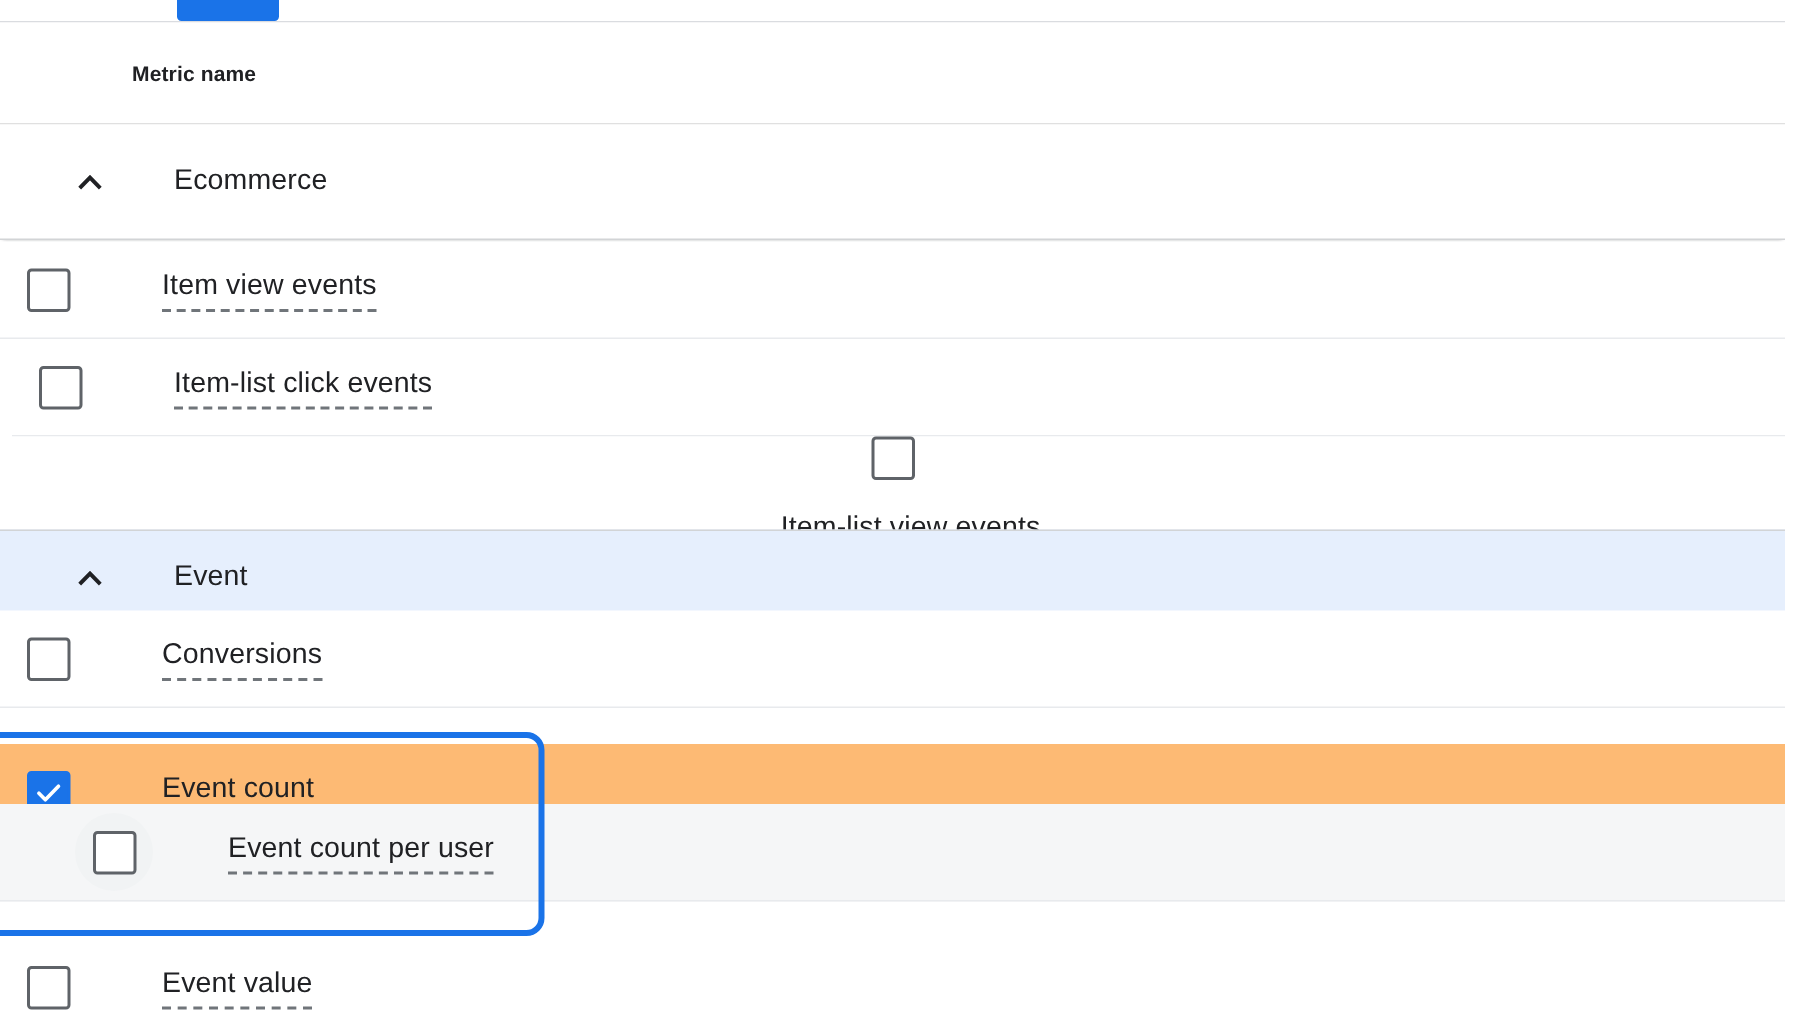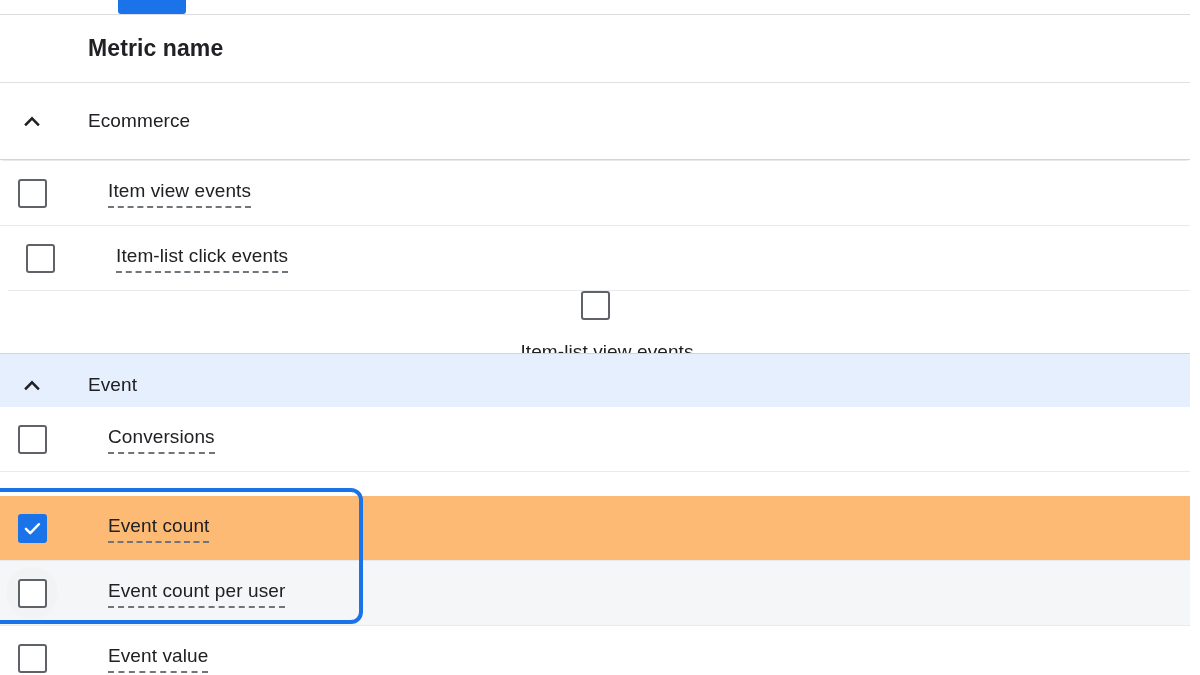--- a/index.html
+++ b/index.html
@@ -44,21 +44,21 @@
     top: 15px; left: 0;
     width: 1190px;
     height: 68px;
     background: #ffffff;
     border-bottom: 1px solid #e0e0e0;
     display: flex;
     align-items: center;
   }
   .col-header-label {
     margin-left: 88px;
-    font-size: 23px;
+    font-size: 14px;
     font-weight: 700;
     color: #202124;
     letter-spacing: 0.1px;
   }
 
   
   .row {
     position: absolute;
     left: 0;
     width: 1190px;
@@ -70,20 +70,21 @@
   .group-row {
     height: 77px;
     background: #ffffff;
   }
   .group-row.highlight {
     background: #e6effd;
   }
   .group-row-divider-bottom {
     border-bottom: 1px solid #d2d4d6;
     box-shadow: 0 2px 3px -2px rgba(60,64,67,0.30);
+    padding-left: 28px;
   }
   .chevron-cell {
     width: 64px;
     min-width: 64px;
     display: flex;
     align-items: center;
     justify-content: center;
     margin-left: 0px;
   }
   .chevron-up {
@@ -256,21 +257,21 @@
         <svg viewBox="0 0 24 24">
           <path d="M4.5 12.4 L9.4 17.3 L19.4 7.1" fill="none" stroke="#ffffff" stroke-width="2.8" stroke-linecap="round" stroke-linejoin="round"></path>
         </svg>
       </div>
     </div>
     <span class="metric-label-wrap">
       <span class="metric-label">Event count</span>
     </span>
   </div>
 
-  <div class="row metric-row hovered" style="top:561px;">
+  <div class="row metric-row hovered" style="top:536px;padding-left:44px;">
     <div class="cb-cell">
       <div class="hover-circle"></div>
       <div class="checkbox"></div>
     </div>
     <span class="metric-label-wrap">
       <span class="metric-label">Event count per user</span>
     </span>
   </div>
 
   <div class="row metric-row no-border" style="top:626px;">

